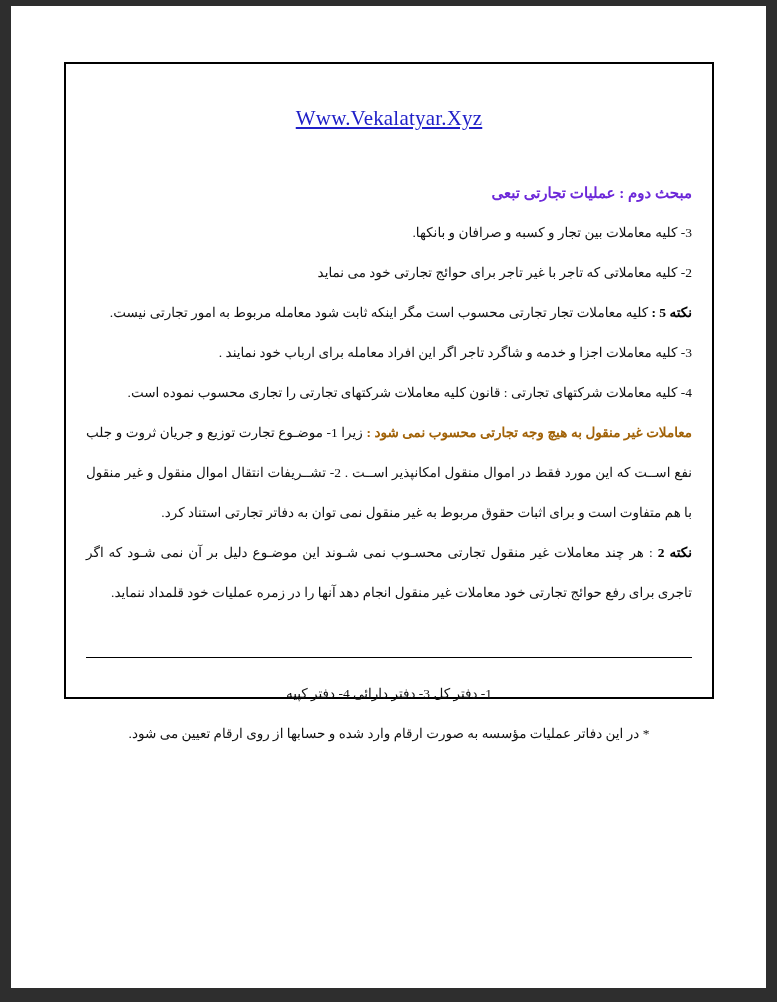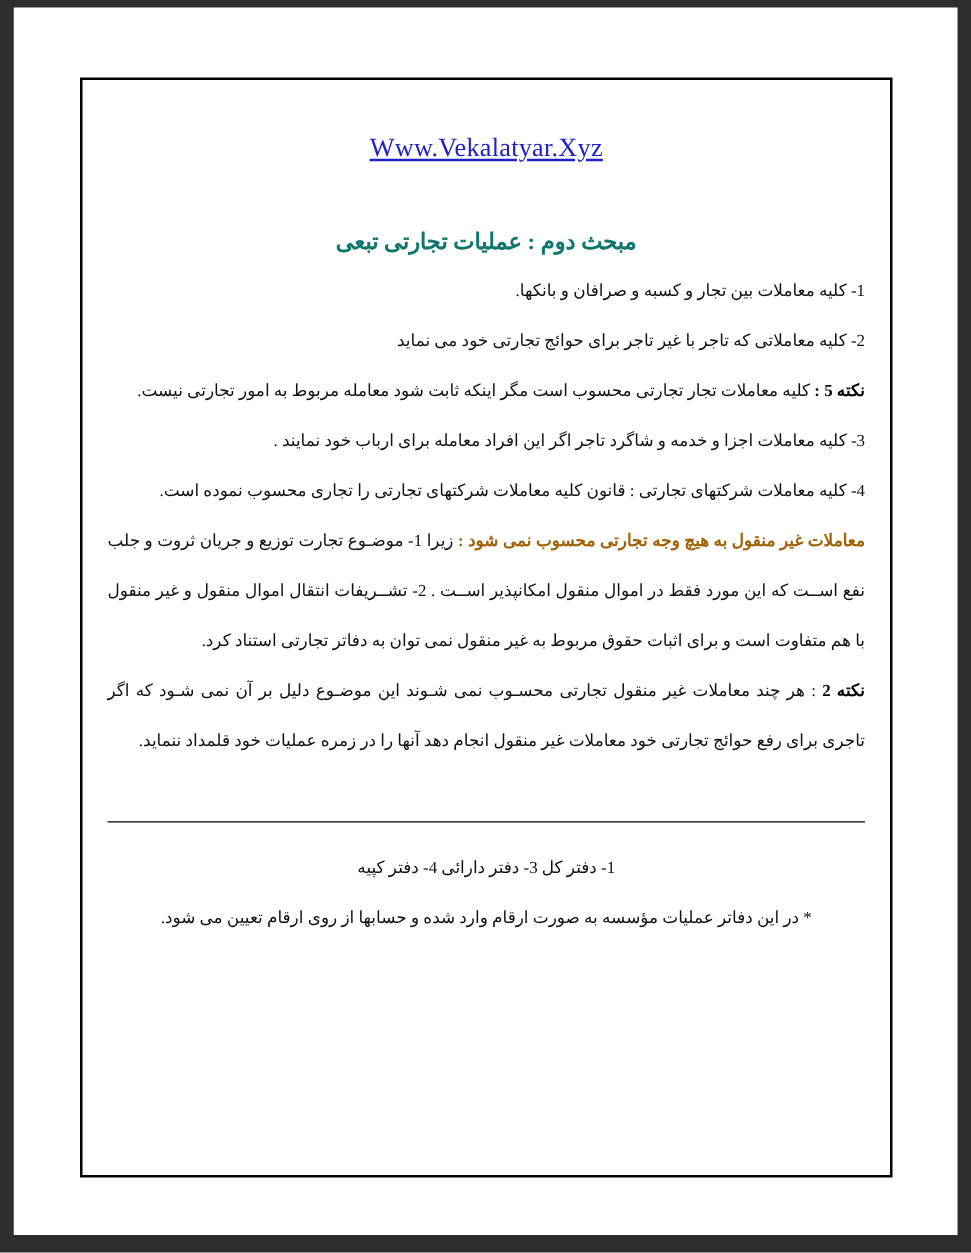--- a/index.html
+++ b/index.html
@@ -25,21 +25,21 @@
     background: #ffffff;
     box-sizing: border-box;
   }
 
   
   .doc-frame {
     position: absolute;
     left: 53px;
     top: 56px;
     width: 650px;
-    height: 880px;
+    height: 637px;
     border: 2px solid #000000;
     box-sizing: border-box;
     background: #ffffff;
     padding: 16px 20px 10px 20px;
   }
 
   .doc-body {
     direction: rtl;
     text-align: justify;
     text-justify: inter-word;
@@ -77,27 +77,27 @@
 
   p.just {
     text-align: justify;
     text-align-last: right;
   }
 
   p.center { text-align: center; }
 
   
   .head-green {
-    color: #0f766e;
+    color: #6d28d9;
     font-weight: bold;
-    font-size: 18px;
+    font-size: 15px;
     line-height: 40px;
     margin: 0;
     direction: rtl;
-    text-align: center;
+    text-align: right;
   }
   .head-black {
     color: #000000;
     font-weight: bold;
     font-size: 13.5px;
     line-height: 40px;
     margin: 0;
     direction: rtl;
     text-align: right;
   }
@@ -132,21 +132,21 @@
     <div class="doc-body">
 
       <div class="title-row">
         <span class="site-link">Www.Vekalatyar.Xyz</span>
       </div>
 
       <div class="gap-after-title"></div>
 
       <p class="head-green">مبحث دوم : عملیات تجارتی تبعی</p>
 
-      <p class="ln">1- کلیه معاملات بین تجار و کسبه و صرافان و بانکها.</p>
+      <p class="ln">3- کلیه معاملات بین تجار و کسبه و صرافان و بانکها.</p>
 
       <p class="ln">2- کلیه معاملاتی که تاجر با غیر تاجر برای حوائج تجارتی خود می نماید</p>
 
       <p class="ln just">
         <span class="lead">نکته 5 :</span><span> کلیه  معاملات تجار تجارتی محسوب است مگر اینکه ثابت شود معامله مربوط به امور تجارتی نیست.</span>
       </p>
 
       <p class="ln">3- کلیه معاملات اجزا و خدمه و شاگرد تاجر اگر این افراد معامله برای ارباب خود نمایند .</p>
 
       <p class="ln">4- کلیه معاملات شرکتهای تجارتی : قانون کلیه معاملات شرکتهای تجارتی را تجاری محسوب نموده است.</p>

